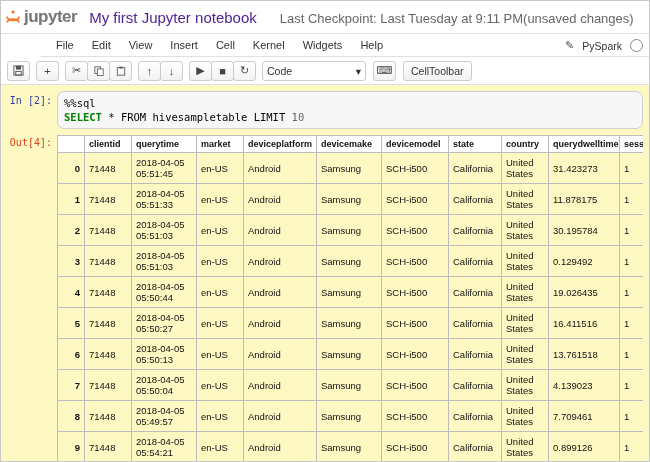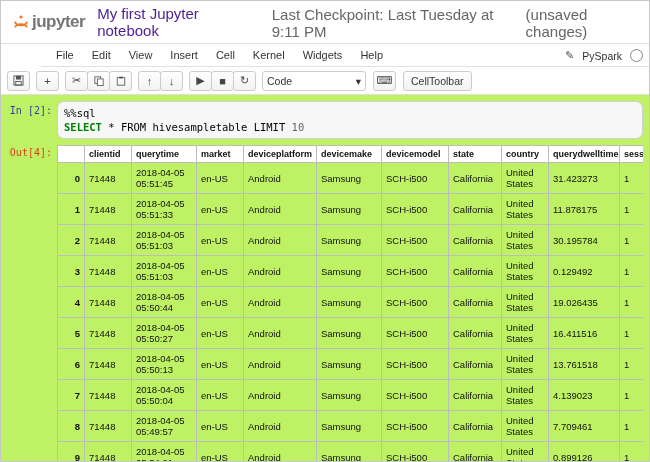--- a/index.html
+++ b/index.html
@@ -20,25 +20,25 @@
     height: 462px;
     background: #fff;
     border: 1px solid #c8c8c8;
     box-sizing: border-box;
     position: relative;
     overflow: hidden;
   }
 
   
   .header {
-    height: 43px;
+    height: 33px;
     border-bottom: 1px solid #e0e0e0;
     display: flex;
     align-items: center;
-    padding: 0 8px;
+    padding: 0 0;
     box-sizing: border-box;
     background: #fff;
   }
   .logo {
     display: flex;
     align-items: center;
     margin-right: 12px;
     margin-left: 4px;
   }
   .logo-planet {
@@ -52,23 +52,24 @@
     color: #767677;
     font-weight: bold;
     letter-spacing: -0.5px;
   }
   .nb-title {
     font-size: 15px;
     color: #4c1d95;
     margin-right: 23px;
   }
   .checkpoint {
-    font-size: 15px;
+    font-size: 13px;
     color: #666;
     padding-top: 2px;
+    text-align: right;
   }
 
   
   .menubar {
     height: 23px;
     border-bottom: 1px solid #e0e0e0;
     display: flex;
     align-items: center;
     padding-left: 6px;
     box-sizing: border-box;
@@ -154,21 +155,21 @@
     color: #333;
     padding: 0 7px;
     box-sizing: border-box;
     cursor: default;
     text-align: center;
   }
 
   
   .notebook {
     padding: 6px 0 0 0;
-    background: #bef264;
+    background: #fef9c3;
     height: 378px;
     box-sizing: border-box;
     overflow: hidden;
   }
   .cell {
     display: flex;
     padding: 0 6px 0 0;
     margin-bottom: 4px;
   }
   .prompt {

